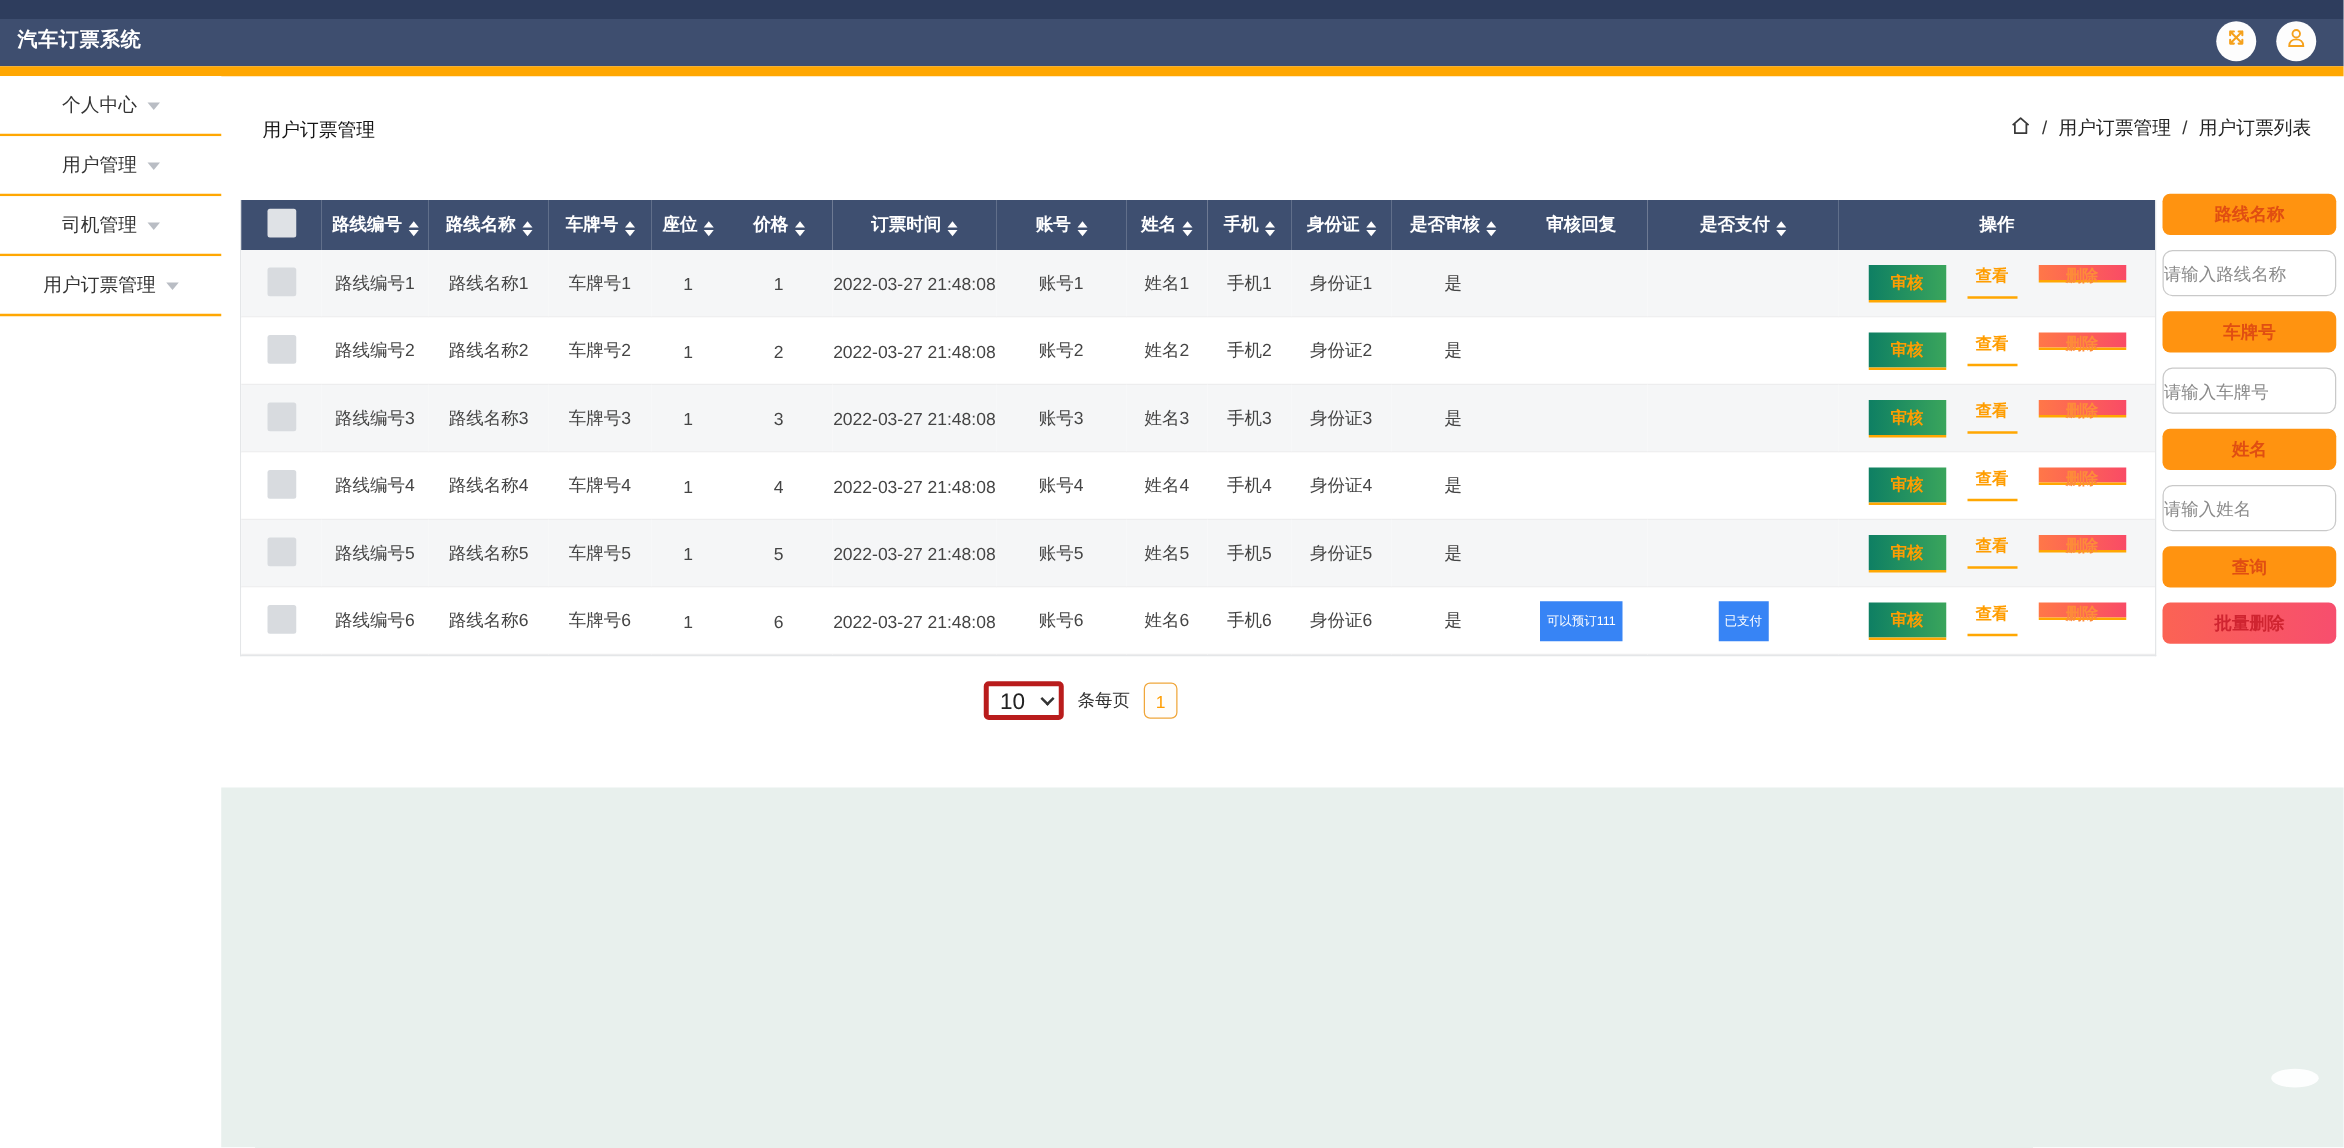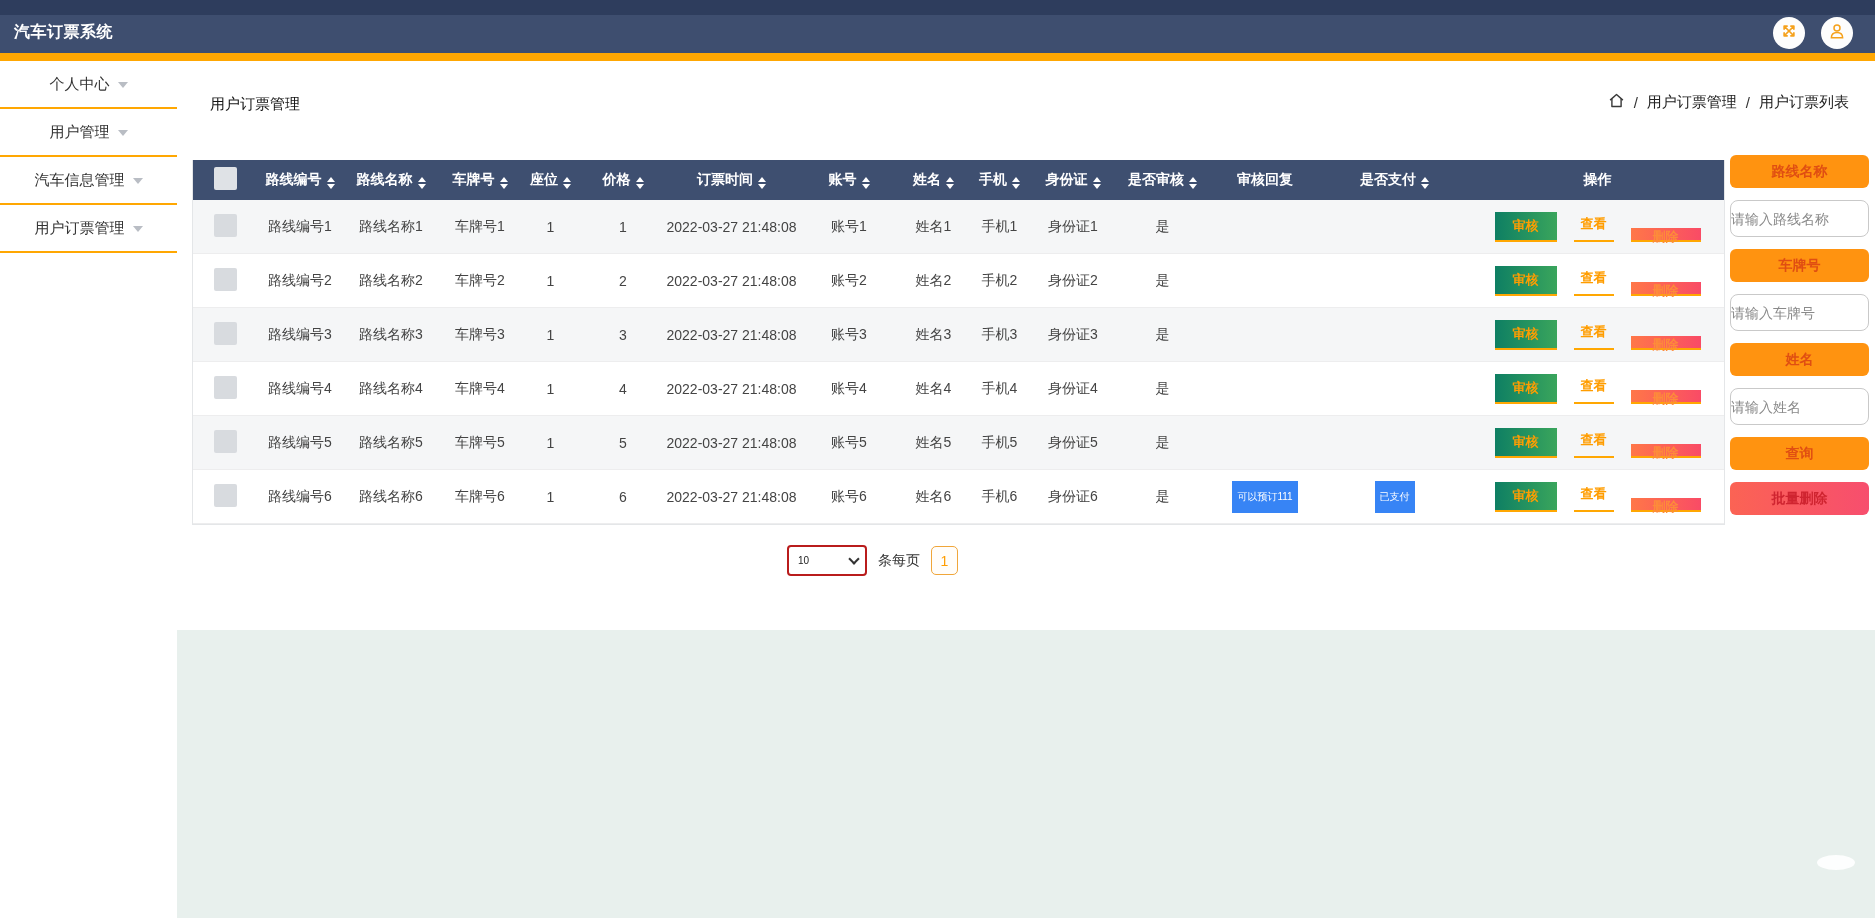--- a/index.html
+++ b/index.html
@@ -54,40 +54,40 @@
   .c0{width:64px}.c1{width:86px}.c2{width:96px}.c3{width:82px}.c4{width:59px}.c5{width:86px}
   .c6{width:131px}.c7{width:104px}.c8{width:65px}.c9{width:67px}.c10{width:80px}
   .c11{width:99px}.c12{width:106px}.c13{width:153px}.c14{width:253px}
 
   .tr { display:table-row; height:54px; background:#fff; }
   .tr.odd { background:#f5f6f7; }
   .td { display:table-cell; vertical-align:middle; text-align:center; font-size:14px; color:#444; border-bottom:1px solid #ededee; }
   .checkbox { display:inline-block; width:23px; height:23px; background:#d8dbdf; border-radius:2px; cursor:pointer; }
   .checkbox.head { background:#dfe2e6; }
 
-  .ops { display:flex; align-items:flex-end; justify-content:center; gap:17px; }
+  .ops { display:flex; align-items:flex-start; justify-content:center; gap:17px; }
   .btn-audit {
     min-width:62px; height:30px; padding:0 10px; border:none; cursor:pointer; font-family:inherit;
     background:linear-gradient(90deg,#0e7f63,#3aa55c); border-bottom:2px solid #ffa702;
     color:#ff9d00; font-weight:bold; font-size:13px;
   }
   .link-view { color:#ff9d00; font-size:13px; font-weight:bold; padding:0 7px 7px; border-bottom:2px solid #ffa702; cursor:pointer; }
   .btn-del {
     min-width:70px; height:14px; padding:0 10px; border:none; cursor:pointer; font-family:inherit;
     background:linear-gradient(90deg,#ff7748,#f94b66); border-bottom:2px solid #ffa702;
     color:#fd8b3a; font-weight:bold; font-size:13px;
   }
   .badge { display:inline-block; background:#3784f5; color:#fff; font-size:10px; padding:9px 5px; }
 
   
   .pagination { position:absolute; left:787px; top:545px; display:flex; align-items:center; gap:11px; font-size:14px; color:#333; }
   .select-wrap { position:relative; }
   .size-select {
-    width:80px; height:31px; border:2px solid #b91c1c; border-radius:4px; background:#fff;
-    font-size:10px; padding:0 20px 0 9px; appearance:none; -webkit-appearance:none; font-family:inherit; color:#222;
+    width:64px; height:31px; border:4px solid #b91c1c; border-radius:4px; background:#fff;
+    font-size:18px; padding:0 20px 0 9px; appearance:none; -webkit-appearance:none; font-family:inherit; color:#222;
   }
   .chev { position:absolute; right:9px; top:10px; width:8px; height:8px; border-right:2px solid #333; border-bottom:2px solid #333; transform:rotate(45deg); pointer-events:none; }
   .page-btn {
     min-width:27px; height:29px; border:1px solid #f0a63a; border-radius:5px; background:#fffdfa;
     color:#ff9d00; font-size:14px; display:flex; align-items:center; justify-content:center; cursor:pointer;
   }
 
   
   .filters { position:absolute; left:1730px; top:155px; width:139px; display:flex; flex-direction:column; gap:12px; }
   .fbtn {
@@ -136,21 +136,21 @@
 <div class="sidebar">
   <div class="side-item">
     <span>个人中心</span>
     <span class="caret"></span>
   </div>
   <div class="side-item">
     <span>用户管理</span>
     <span class="caret"></span>
   </div>
   <div class="side-item">
-    <span>汽车信息管理</span>
+    <span>司机管理</span>
     <span class="caret"></span>
   </div>
   <div class="side-item">
     <span>用户订票管理</span>
     <span class="caret"></span>
   </div>
 </div>
 
 <div class="page-title">用户订票管理</div>
 <div class="breadcrumb">

